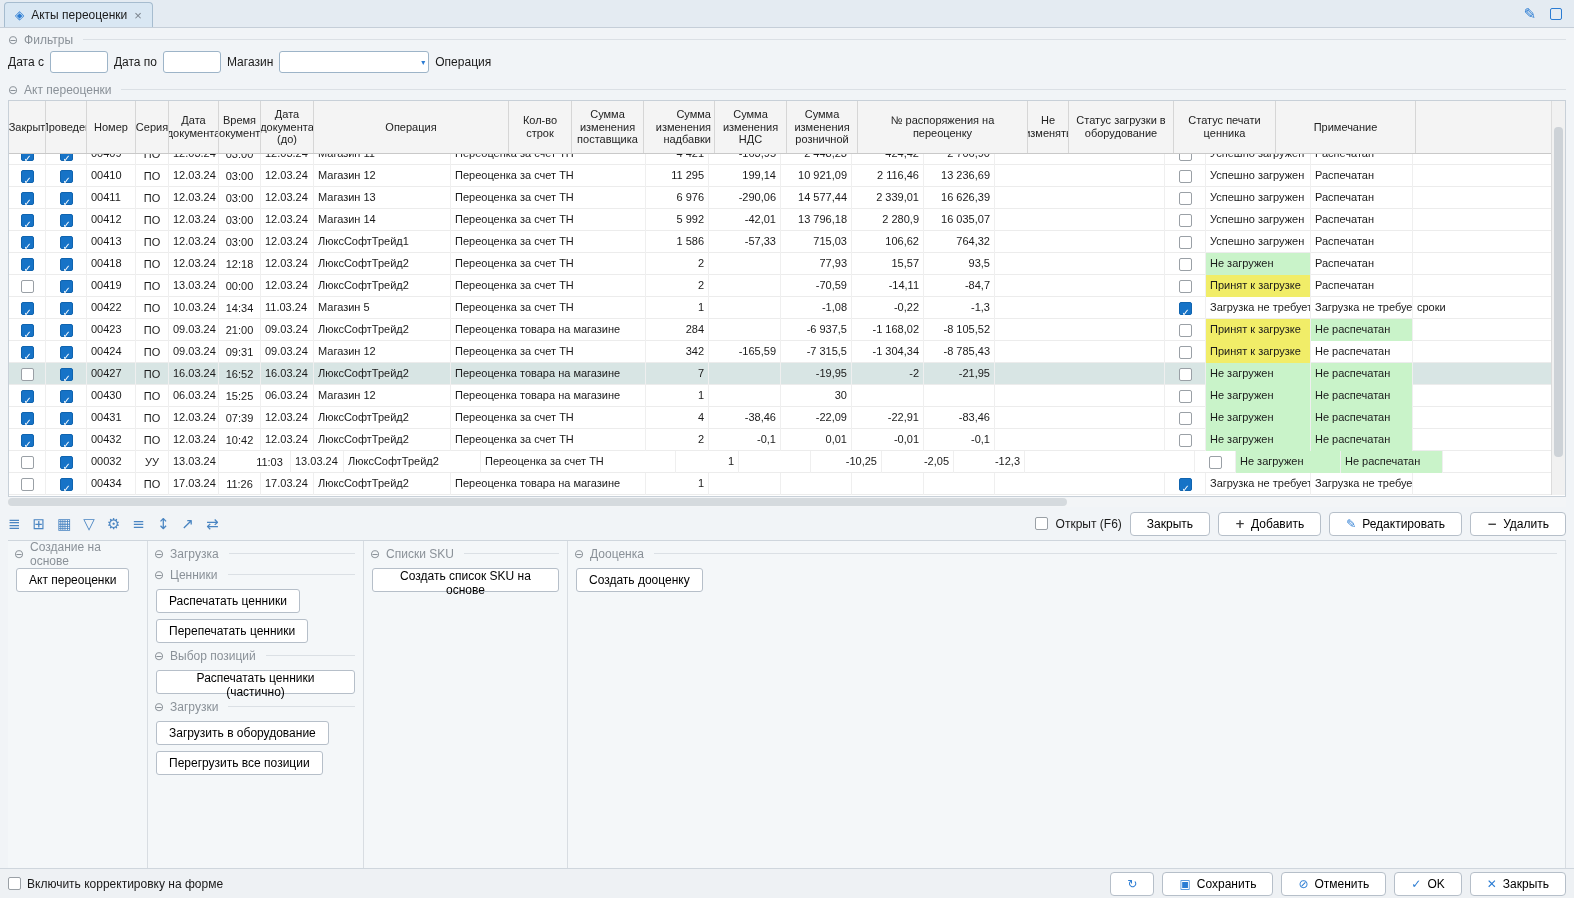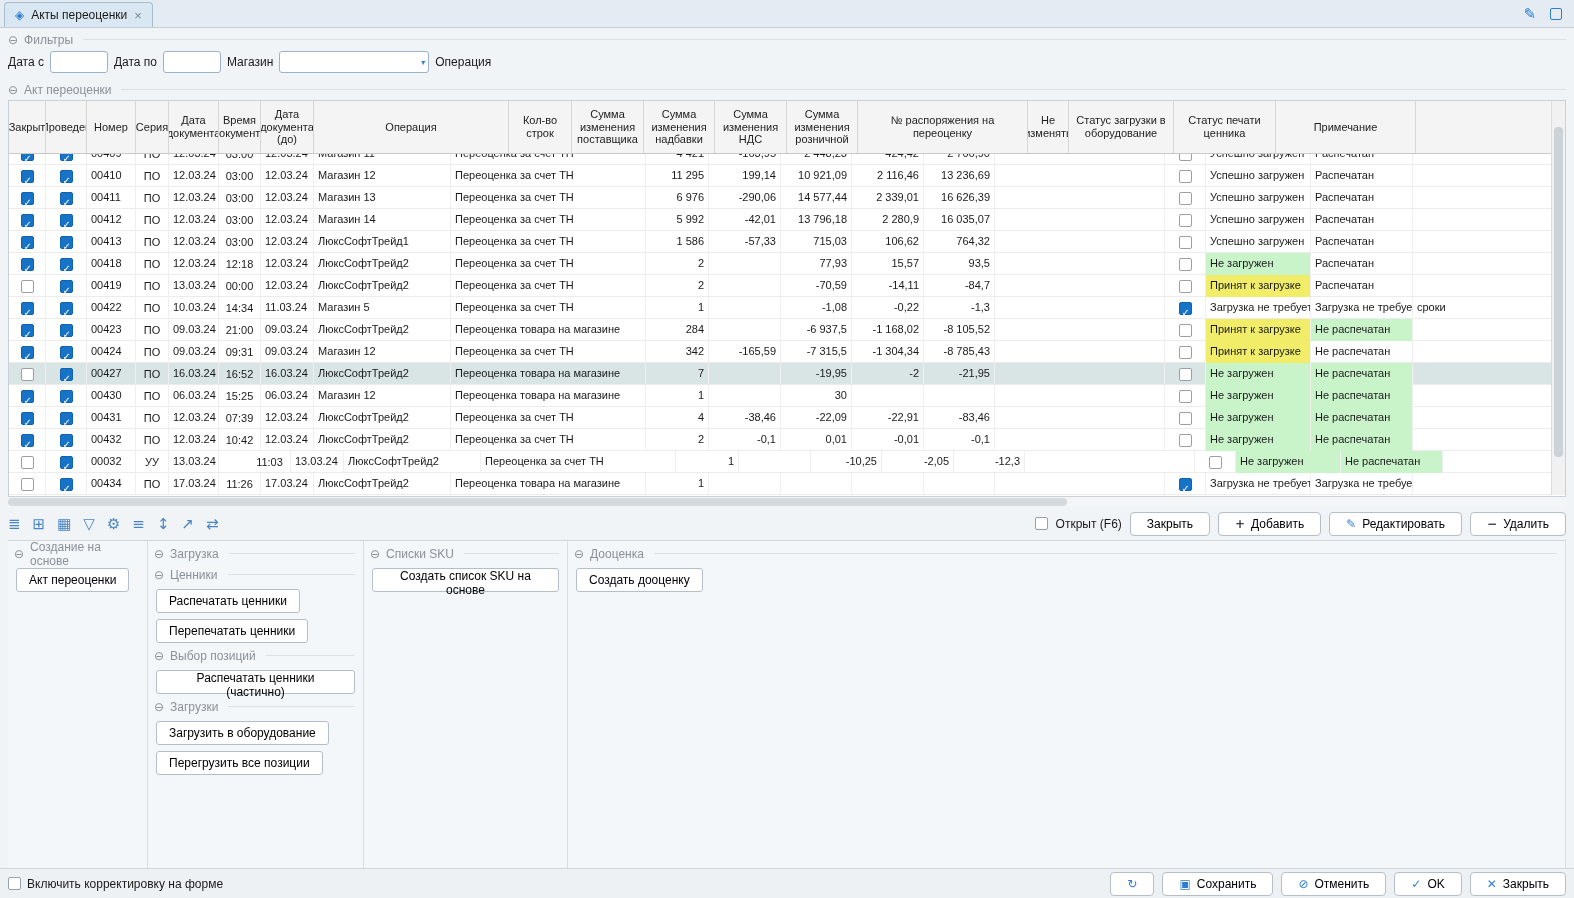--- a/index.html
+++ b/index.html
@@ -142,21 +142,21 @@
           <div class="hcell" style="width: 37px;">Закрыт</div>
           <div class="hcell" style="width: 41px;">Проведен</div>
           <div class="hcell" style="width: 49px;">Номер</div>
           <div class="hcell" style="width: 33px;">Серия</div>
           <div class="hcell" style="width: 50px;">Дата документа</div>
           <div class="hcell" style="width: 42px;">Время документа</div>
           <div class="hcell" style="width: 53px;">Дата документа (до)</div>
           <div class="hcell" style="width: 195px;">Операция</div>
           <div class="hcell" style="width: 63px;">Кол-во строк</div>
           <div class="hcell" style="width: 72px;">Сумма изменения поставщика</div>
-          <div class="hcell" style="width: 71px;">Сумма изменения надбавки</div>
+          <div class="hcell" style="width: 71px; text-align: right;">Сумма изменения надбавки</div>
           <div class="hcell" style="width: 72px;">Сумма изменения НДС</div>
           <div class="hcell" style="width: 71px;">Сумма изменения розничной</div>
           <div class="hcell" style="width: 170px;">№ распоряжения на переоценку</div>
           <div class="hcell" style="width: 41px;">Не изменять</div>
           <div class="hcell" style="width: 105px;">Статус загрузки в оборудование</div>
           <div class="hcell" style="width: 102px;">Статус печати ценника</div>
           <div class="hcell" style="width: 140px;">Примечание</div>
         </div>
       <div class="grid-body-clip">
         <div class="grid-body" id="grid-body">

